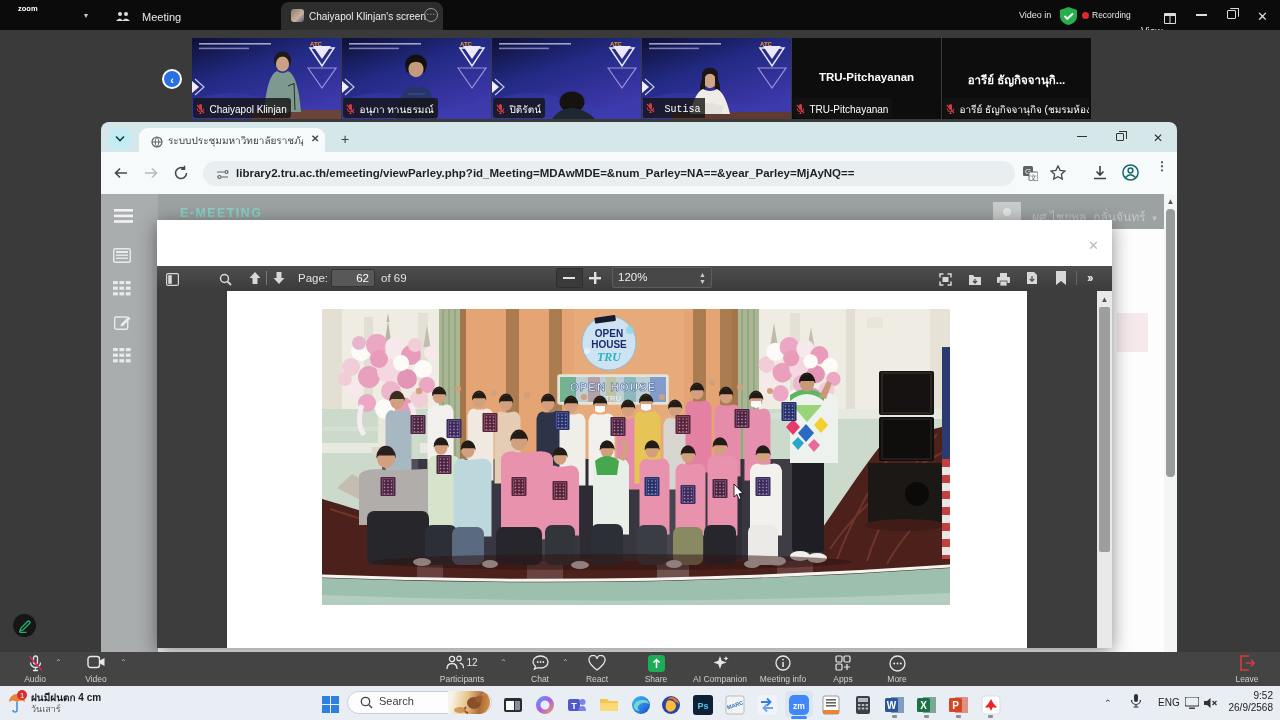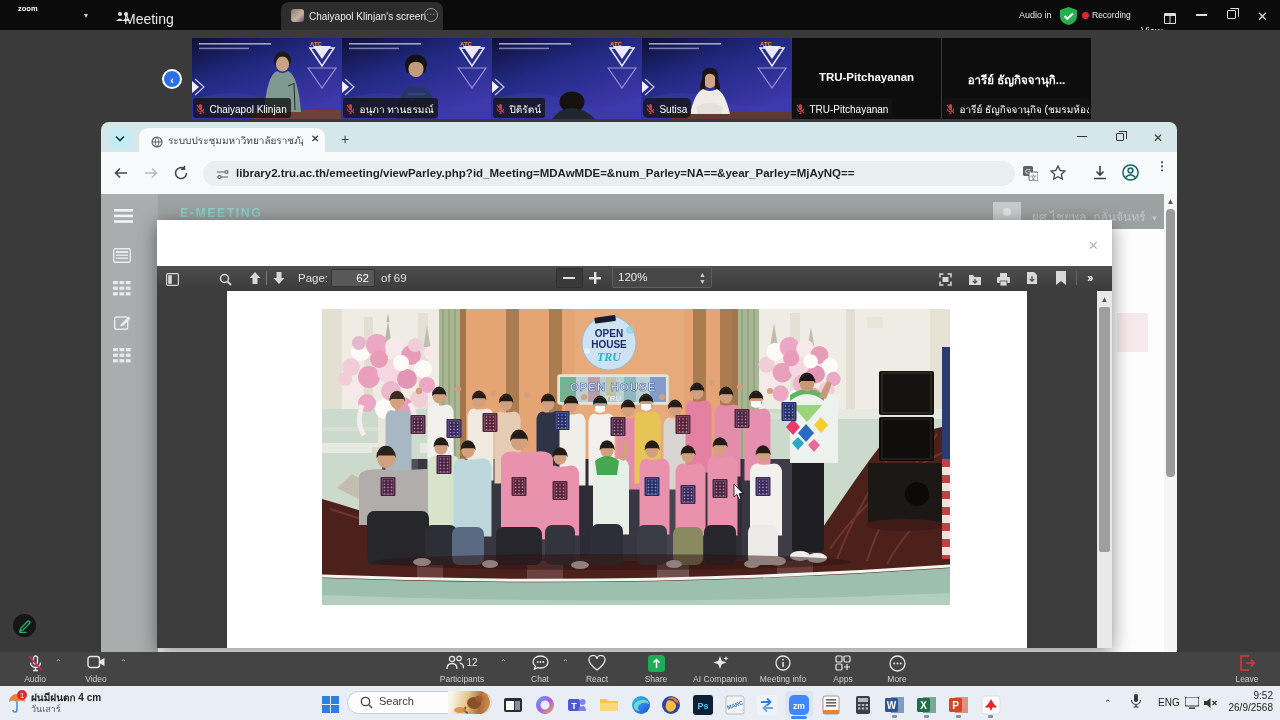--- a/index.html
+++ b/index.html
@@ -16,28 +16,28 @@
 <div class="abs" style="left:84px;top:11px;color:#ccc;font-size:8px;">▾</div>
 
 <div class="abs" style="left:116px;top:9px;width:14px;height:12px;">
 <svg width="14" height="12" viewBox="0 0 14 12">
       <circle cx="4" cy="3" r="2" fill="#ddd"></circle>
       <circle cx="10" cy="3" r="2" fill="#ddd"></circle>
       <path d="M0 10 q4 -5 7 0 z" fill="#ddd"></path>
       <path d="M6 10 q4 -5 8 0 z" fill="#ddd"></path>
     </svg>
 </div>
-<div class="abs" style="left:124px;top:11px;color:#e8e8e8;font-size:14px;">Meeting</div>
+<div class="abs" style="left:142px;top:11px;color:#e8e8e8;font-size:11px;">Meeting</div>
 
 <div class="abs" style="left:281px;top:2px;width:162px;height:28px;background:#2d2d2e;border-radius:8px 8px 0 0;"></div>
 <div class="abs" style="left:291px;top:9px;width:13px;height:13px;border-radius:3px;background:linear-gradient(135deg,#8a7a6a,#c6b49e 60%,#5a4a7a);"></div>
 <div class="abs" style="left:309px;top:11px;color:#ececec;font-size:10px;">Chaiyapol Klinjan's screen</div>
 <div class="abs" style="left:424px;top:8px;width:14px;height:14px;border:1px solid #9a9a9a;border-radius:50%;color:#bbb;font-size:9px;line-height:11px;text-align:center;letter-spacing:.5px;">⋯</div>
 
-<div class="abs" style="left:1019px;top:10px;color:#e5e5e5;font-size:9px;">Audio in</div>
+<div class="abs" style="left:1019px;top:10px;color:#e5e5e5;font-size:9px;">Video in</div>
 <div class="abs" style="left:1060px;top:7px;width:15px;height:16px;">
 <svg width="17" height="18" viewBox="0 0 17 18">
       <path d="M8.5 0 L17 3 V9 C17 14 13 17 8.5 18 C4 17 0 14 0 9 V3 Z" fill="#27ae4d"></path>
       <path d="M4.5 9 l2.8 2.8 L13 6.5" stroke="#fff" stroke-width="2" fill="none"></path>
     </svg>
 </div>
 <div class="abs" style="left:1082px;top:12px;width:7px;height:7px;border-radius:50%;background:#e02828;"></div>
 <div class="abs" style="left:1092px;top:10px;color:#e5e5e5;font-size:8.5px;">Recording</div>
 <div class="abs" style="left:1141px;top:26px;color:#e5e5e5;font-size:10px;">View</div>
 <div class="abs" style="left:1164px;top:10px;width:12px;height:11px;">
@@ -173,21 +173,21 @@
       <path d="M0 43 l7 6 -7 6 Z" fill="#efeffc"></path>
       <path d="M3 41 l9 8 -9 8" fill="none" stroke="#c8c8dd" stroke-width="1.2"></path>
     </svg><svg style="position:absolute;left:0;top:0" width="149" height="81" viewBox="0 0 149 81">
         <rect x="30" y="74" width="119" height="7" fill="#5f3a32"></rect>
         <path d="M60 40 a8 8.5 0 0 1 16 0 l-1.2 5.5 h-14 Z" fill="#1b1614"></path>
         <ellipse cx="68" cy="43" rx="6.4" ry="7.2" fill="#cfa487"></ellipse>
         <path d="M63 37 q-5.5 9 -4 18 l4 1.5 M73 37 q5.5 9 4 18 l-4 1.5" fill="#1b1614" stroke="#1b1614" stroke-width="1.6"></path>
         <path d="M60 35 a8.5 8 0 0 1 16 0 l-.8 2.5 q-7.5 -5.5 -14.6 0 Z" fill="#1b1614"></path>
         <path d="M48 76 q5 -22 13 -25 q7 4 14 0 q8 3.5 13 25 Z" fill="#efece6"></path>
         <path d="M54 69 q14 -8 27 0 l-1.5 7 h-24 Z" fill="#e5e1da"></path>
-      </svg><div style="position:absolute;left:1px;bottom:1px;max-width:146px;background:rgba(20,20,20,.8);border-radius:5px;padding:0.5px 4px 1.5px 3px;white-space:nowrap;overflow:hidden;">
+      </svg><div style="position:absolute;left:1px;bottom:1px;max-width:146px;background:rgba(20,20,20,.8);border-radius:0;padding:0.5px 4px 1.5px 3px;white-space:nowrap;overflow:hidden;font-family:Liberation Mono, monospace;">
      <svg width="9" height="10" viewBox="0 0 9 10" style="vertical-align:-1px">
           <rect x="3" y="0" width="3" height="6" rx="1.5" fill="#cf3b46"></rect>
           <path d="M1.2 4.5 a3.3 3.3 0 0 0 6.6 0 M4.5 8 v2 M3 9.8 h3" stroke="#cf3b46" stroke-width="1" fill="none"></path>
           <path d="M1 1 l7 8" stroke="#cf3b46" stroke-width="1.2"></path>
         </svg>
      <span style="color:#fff;font-size:10px;">Sutisa</span></div></div>
     <div style="position:absolute;left:600px;top:0;width:149px;height:81px;overflow:hidden;background:#0e0e0e;">
       <div style="position:absolute;left:0;top:0;width:149px;height:81px;background:#0d0d0d;"></div>
       <div style="position:absolute;left:0;top:33px;width:149px;text-align:center;color:#fff;font-size:11.5px;font-weight:bold;">TRU-Pitchayanan</div>
       <div style="position:absolute;left:1px;bottom:1px;max-width:146px;background:rgba(20,20,20,.8);border-radius:3px;padding:0.5px 4px 1.5px 3px;white-space:nowrap;overflow:hidden;">

